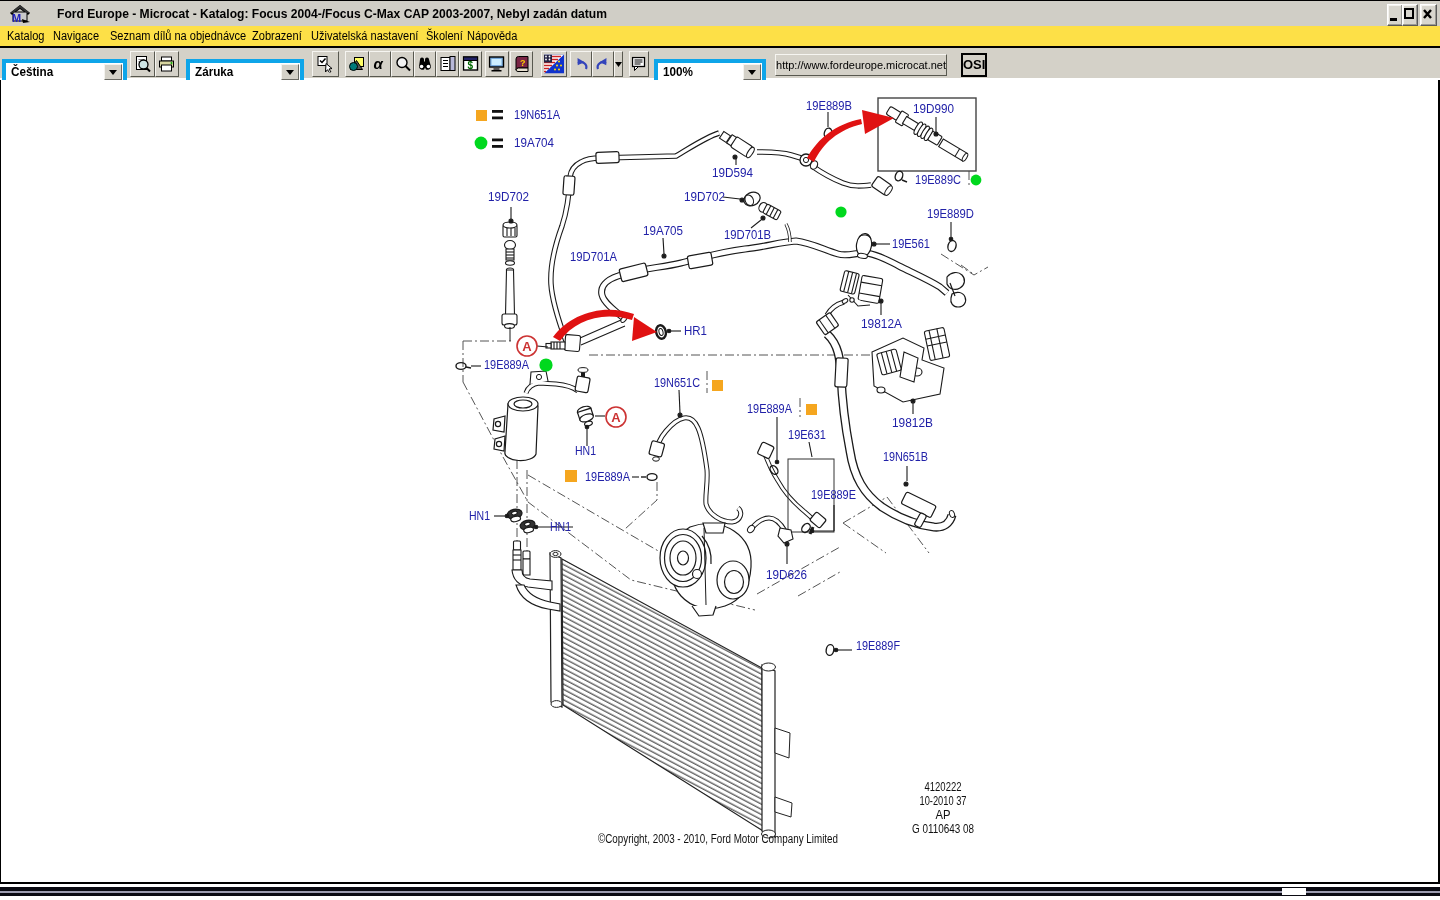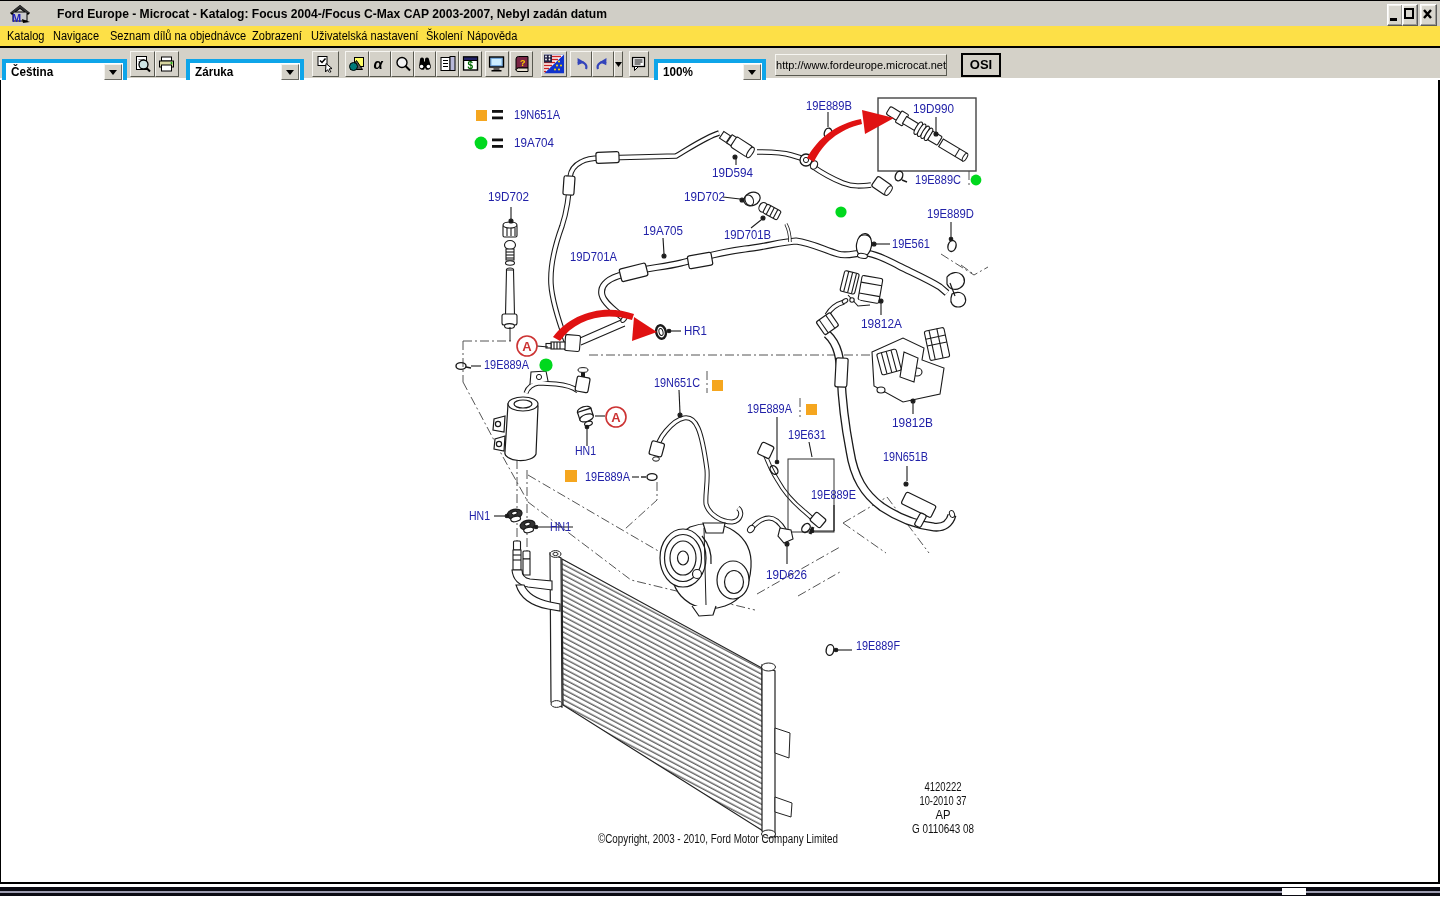--- a/index.html
+++ b/index.html
@@ -8,21 +8,21 @@
 #menubar span{position:absolute;top:3px;font-size:12px;color:#000;white-space:nowrap;transform:scaleX(0.92);transform-origin:left}
 #msep{position:absolute;left:0;top:46px;width:1440px;height:2px;background:#000}
 #toolbar{position:absolute;left:0;top:48px;width:1440px;height:30px;background:#d4d1c8}
 .combo{position:absolute;top:11px;height:32px;background:#fff;border:4px solid #0ea5e9;box-sizing:border-box}
 .combo b{position:absolute;left:5px;top:1px;font-size:13px;transform:scaleX(0.9);transform-origin:left;white-space:nowrap}
 .dbtn{position:absolute;right:1px;top:1px;width:16px;height:14px;background:#d4d1c8;border:1px solid;border-color:#f4f3ef #6a6a64 #6a6a64 #f4f3ef}
 .dbtn:after{content:"";position:absolute;left:4px;top:5px;border:4px solid transparent;border-top:5px solid #000}
 .ibtn{position:absolute;top:3px;height:26px;background:#d4d1c8;border:1px solid;border-color:#f6f5f1 #58584f #58584f #f6f5f1;box-sizing:border-box}
 .ibtn svg{position:absolute;left:50%;top:50%;transform:translate(-50%,-50%)}
 #urlbtn{position:absolute;left:775px;top:6px;width:172px;height:22px;background:#d4d1c8;border:1px solid;border-color:#f6f5f1 #58584f #58584f #f6f5f1;box-sizing:border-box;font-size:11px;text-align:center;line-height:20px;white-space:nowrap;overflow:hidden}
-#osib{position:absolute;left:961px;top:5px;width:40px;height:24px;background:#d4d1c8;border:2px solid #000;box-sizing:border-box;font-size:13px;font-weight:bold;text-align:center;line-height:20px}
+#osib{position:absolute;left:961px;top:5px;width:26px;height:24px;background:#d4d1c8;border:2px solid #000;box-sizing:border-box;font-size:13px;font-weight:bold;text-align:center;line-height:20px}
 #content{position:absolute;left:0;top:80px;width:1440px;height:802px;background:#fff;border-left:1px solid #000;border-right:2px solid #000;box-sizing:border-box}
 #bline{position:absolute;left:0;top:882px;width:1440px;height:2px;background:#000}
 #bbar{position:absolute;left:0;top:887px;width:1440px;height:9px;background:#0a0a12}
 #bbar .mid{position:absolute;left:0;top:4px;width:1440px;height:2px;background:#9c9cb0}
 #bbar .th{position:absolute;left:1282px;top:1px;width:24px;height:7px;background:#fff}
 svg{display:block}
 text{font-family:"Liberation Sans",sans-serif}
 .lbl{fill:#2121a8;font-size:13px}
 .sm{fill:#111;font-size:12px}
 </style></head>

